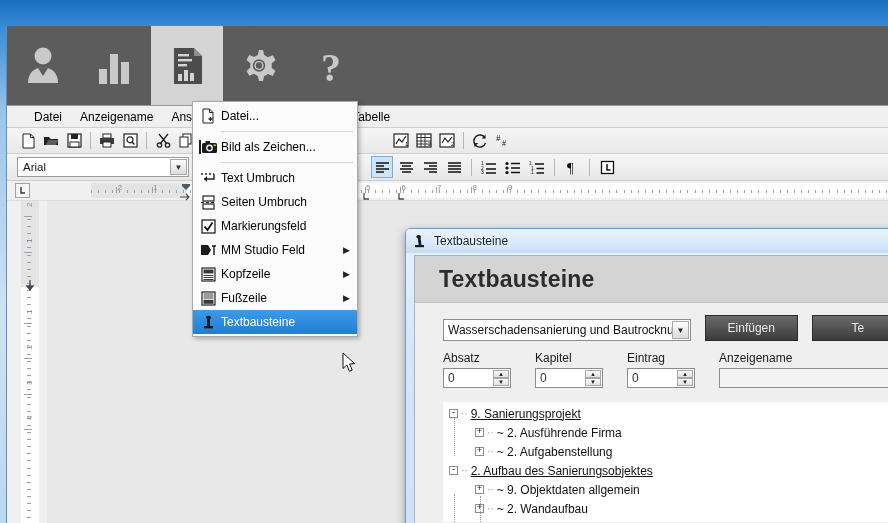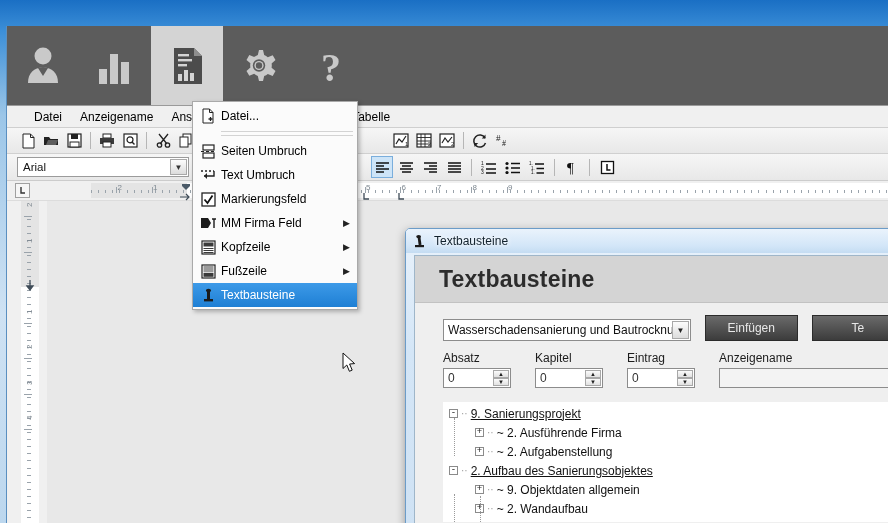--- a/index.html
+++ b/index.html
@@ -791,62 +791,75 @@
             <path d="M2 1 H8.5 L12 4.5 V15 H2 Z" fill="#fff" stroke="#222"></path>
             <path d="M8.5 1 V4.5 H12" fill="none" stroke="#222"></path>
             <path d="M9.5 9 V13 M7.5 11 H11.5" stroke="#222" stroke-width="1.3"></path>
           </svg>
       </span>
       <span class="dd-label">Datei...</span>
     </div>
     <div class="dd-sep"></div>
 
 
+    <div class="dd-item">
+      <span class="dd-icon">
+        <svg width="19" height="14" viewBox="0 0 19 14">
+            <rect x="0" y="0" width="2" height="14" fill="#1b1b1b"></rect>
+            <rect x="3" y="3" width="15" height="10" rx="1.5" fill="#1b1b1b"></rect>
+            <rect x="6.5" y="1" width="4.5" height="2.5" fill="#1b1b1b"></rect>
+            <circle cx="10.5" cy="8" r="3.4" fill="#f0f0f0"></circle>
+            <circle cx="10.5" cy="8" r="2" fill="#1b1b1b"></circle>
+            <rect x="14.5" y="4.5" width="2.5" height="1.6" fill="#ddb400"></rect>
+          </svg>
+      </span>
+      <span class="dd-label">Bild als Zeichen...</span>
+    </div>
     <div class="dd-sep"></div>
+
+    <div class="dd-item">
+      <span class="dd-icon">
+        <svg width="17" height="14" viewBox="0 0 17 14">
+            <path d="M1 3 H14" stroke="#222" stroke-width="1.3" stroke-dasharray="2 2"></path>
+            <path d="M14 3 V8 H4" stroke="#222" stroke-width="1.4" fill="none"></path>
+            <path d="M7 5 L4 8 L7 11 Z" fill="#222"></path>
+          </svg>
+      </span>
+      <span class="dd-label">Text Umbruch</span>
+    </div>
 
     <div class="dd-item">
       <span class="dd-icon">
         <svg width="17" height="15" viewBox="0 0 17 15">
             <rect x="3" y="1" width="11" height="5" fill="none" stroke="#222" stroke-width="1.2"></rect>
             <rect x="3" y="9" width="11" height="5" fill="none" stroke="#222" stroke-width="1.2"></rect>
             <path d="M1 7.5 H16" stroke="#222" stroke-width="1.2" stroke-dasharray="3 2"></path>
           </svg>
       </span>
       <span class="dd-label">Seiten Umbruch</span>
     </div>
 
     <div class="dd-item">
       <span class="dd-icon">
-        <svg width="17" height="14" viewBox="0 0 17 14">
-            <path d="M1 3 H14" stroke="#222" stroke-width="1.3" stroke-dasharray="2 2"></path>
-            <path d="M14 3 V8 H4" stroke="#222" stroke-width="1.4" fill="none"></path>
-            <path d="M7 5 L4 8 L7 11 Z" fill="#222"></path>
-          </svg>
-      </span>
-      <span class="dd-label">Text Umbruch</span>
-    </div>
-
-    <div class="dd-item">
-      <span class="dd-icon">
         <svg width="15" height="15" viewBox="0 0 15 15">
             <rect x="1" y="1" width="13" height="13" fill="#fff" stroke="#222" stroke-width="1.3"></rect>
             <path d="M3.5 7.5 L6.5 11 L11.5 3.5" stroke="#111" stroke-width="1.8" fill="none"></path>
           </svg>
       </span>
       <span class="dd-label">Markierungsfeld</span>
     </div>
 
     <div class="dd-item">
       <span class="dd-icon">
         <svg width="17" height="13" viewBox="0 0 17 13">
             <path d="M1 1 H8 L11 6 L8 11 H1 Z" fill="#1b1b1b"></path>
             <path d="M12 2 H16 M14 2 V11" stroke="#1b1b1b" stroke-width="1.4"></path>
           </svg>
       </span>
-      <span class="dd-label">MM Firma Feld</span>
+      <span class="dd-label">MM Studio Feld</span>
       <span class="dd-arrow">▶</span>
     </div>
 
     <div class="dd-item">
       <span class="dd-icon">
         <svg width="15" height="15" viewBox="0 0 15 15">
             <rect x="1" y="1" width="13" height="13" fill="#fff" stroke="#222" stroke-width="1.2"></rect>
             <rect x="2.5" y="2.5" width="10" height="4" fill="#3a3a3a"></rect>
             <path d="M2.5 8.5 H12.5 M2.5 10.5 H12.5 M2.5 12.5 H12.5" stroke="#3a3a3a" stroke-width="1.1"></path>
           </svg>

